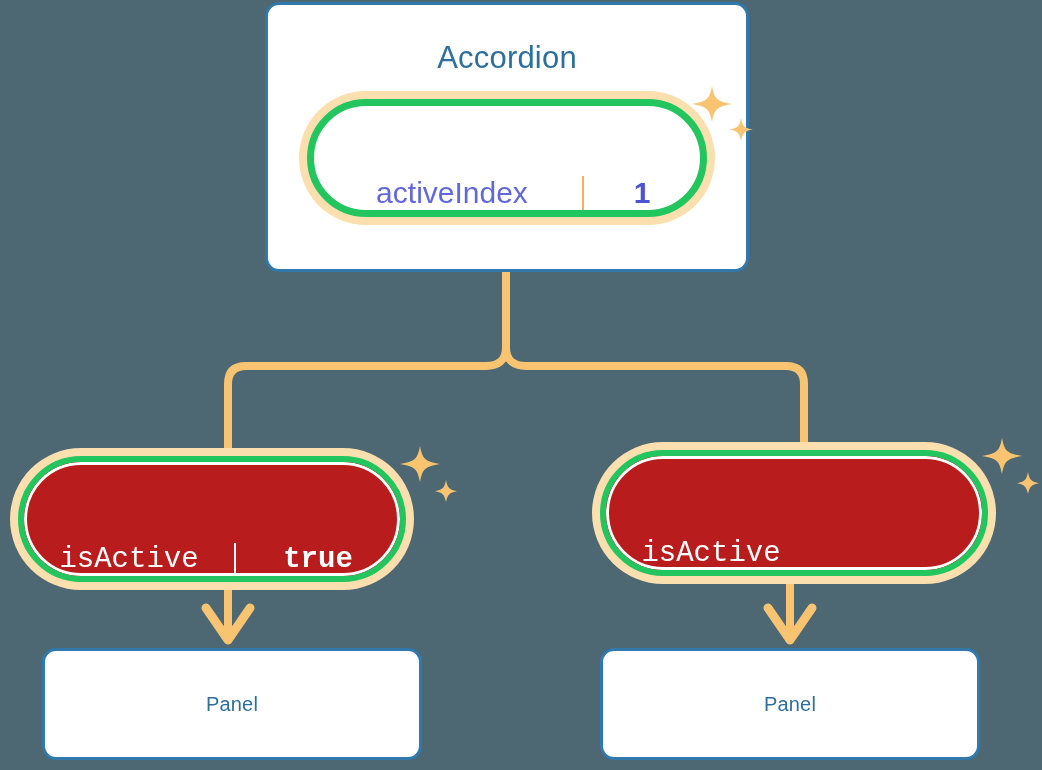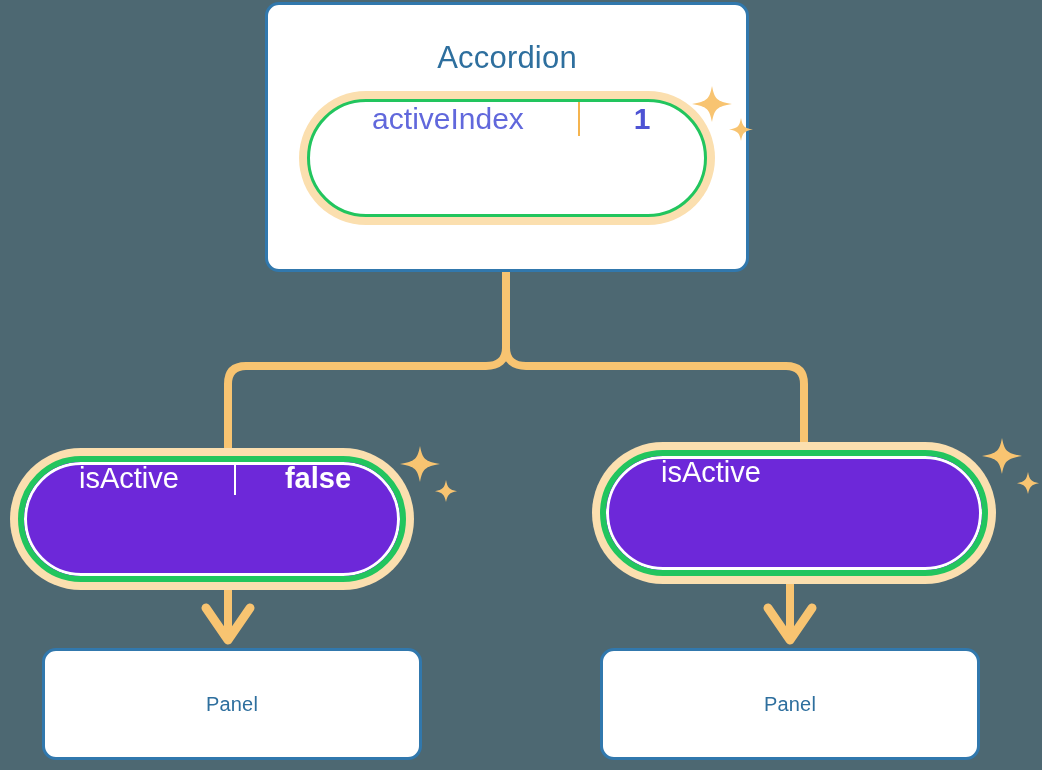--- a/index.html
+++ b/index.html
@@ -35,29 +35,29 @@
   }
   #panel-left  { left:42px;  top:648px; width:380px; height:112px; justify-content:center; }
   #panel-right { left:600px; top:648px; width:380px; height:112px; justify-content:center; }
   .panel-label { font-size:20px; }
 
   
   .pill-wrap { position:absolute; }
   .pill {
     position:relative;
     display:flex;
-    align-items:flex-start;
+    align-items:flex-end;
     border-radius:999px;
-    border:3px solid #22c55e;
+    border:7px solid #22c55e;
     box-shadow:0 0 0 8px #fbdfaf;
     overflow:hidden;
     height:100%;
   }
   .pill.light { background:#ffffff; }
-  .pill.solid { background:#6d28d9; border-width:6px; }
+  .pill.solid { background:#b91c1c; border-width:6px;font-family:Liberation Mono, monospace; }
   .pill.solid .pill-inner-ring {
     position:absolute; inset:0;
     border:3px solid #ffffff;
     border-radius:999px;
     pointer-events:none;
   }
   .pill-key, .pill-val {
     display:flex; align-items:center; justify-content:center;
     white-space:nowrap;
   }
@@ -129,21 +129,21 @@
     <svg width="72" height="72" viewBox="0 0 72 72" xmlns="http://www.w3.org/2000/svg">
       <path d="M24 4 C26.5 17 29 19.5 44 22 C29 24.5 26.5 27 24 40 C21.5 27 19 24.5 4 22 C19 19.5 21.5 17 24 4 Z" fill="#f8c471"></path>
       <path d="M53 36 C54.6 44.5 56.2 46 65 47.6 C56.2 49.2 54.6 50.8 53 59 C51.4 50.8 49.8 49.2 41 47.6 C49.8 46 51.4 44.5 53 36 Z" fill="#f8c471"></path>
     </svg>
   </div>
 
   <div class="pill-wrap pill-is-active" id="pill-is-active-false">
     <div class="pill solid">
       <div class="pill-inner-ring"></div>
       <div class="pill-key">isActive</div>
-      <div class="pill-val">false</div>
+      <div class="pill-val">true</div>
     </div>
   </div>
 
   <div class="sparkle" style="left:396px; top:440px;">
     <svg width="72" height="72" viewBox="0 0 72 72" xmlns="http://www.w3.org/2000/svg">
       <path d="M24 6 C26.5 19 29 21.5 44 24 C29 26.5 26.5 29 24 42 C21.5 29 19 26.5 4 24 C19 21.5 21.5 19 24 6 Z" fill="#f8c471"></path>
       <path d="M50 40 C51.6 48 53.2 49.6 61 51.2 C53.2 52.8 51.6 54.4 50 62 C48.4 54.4 46.8 52.8 39 51.2 C46.8 49.6 48.4 48 50 40 Z" fill="#f8c471"></path>
     </svg>
   </div>
 

